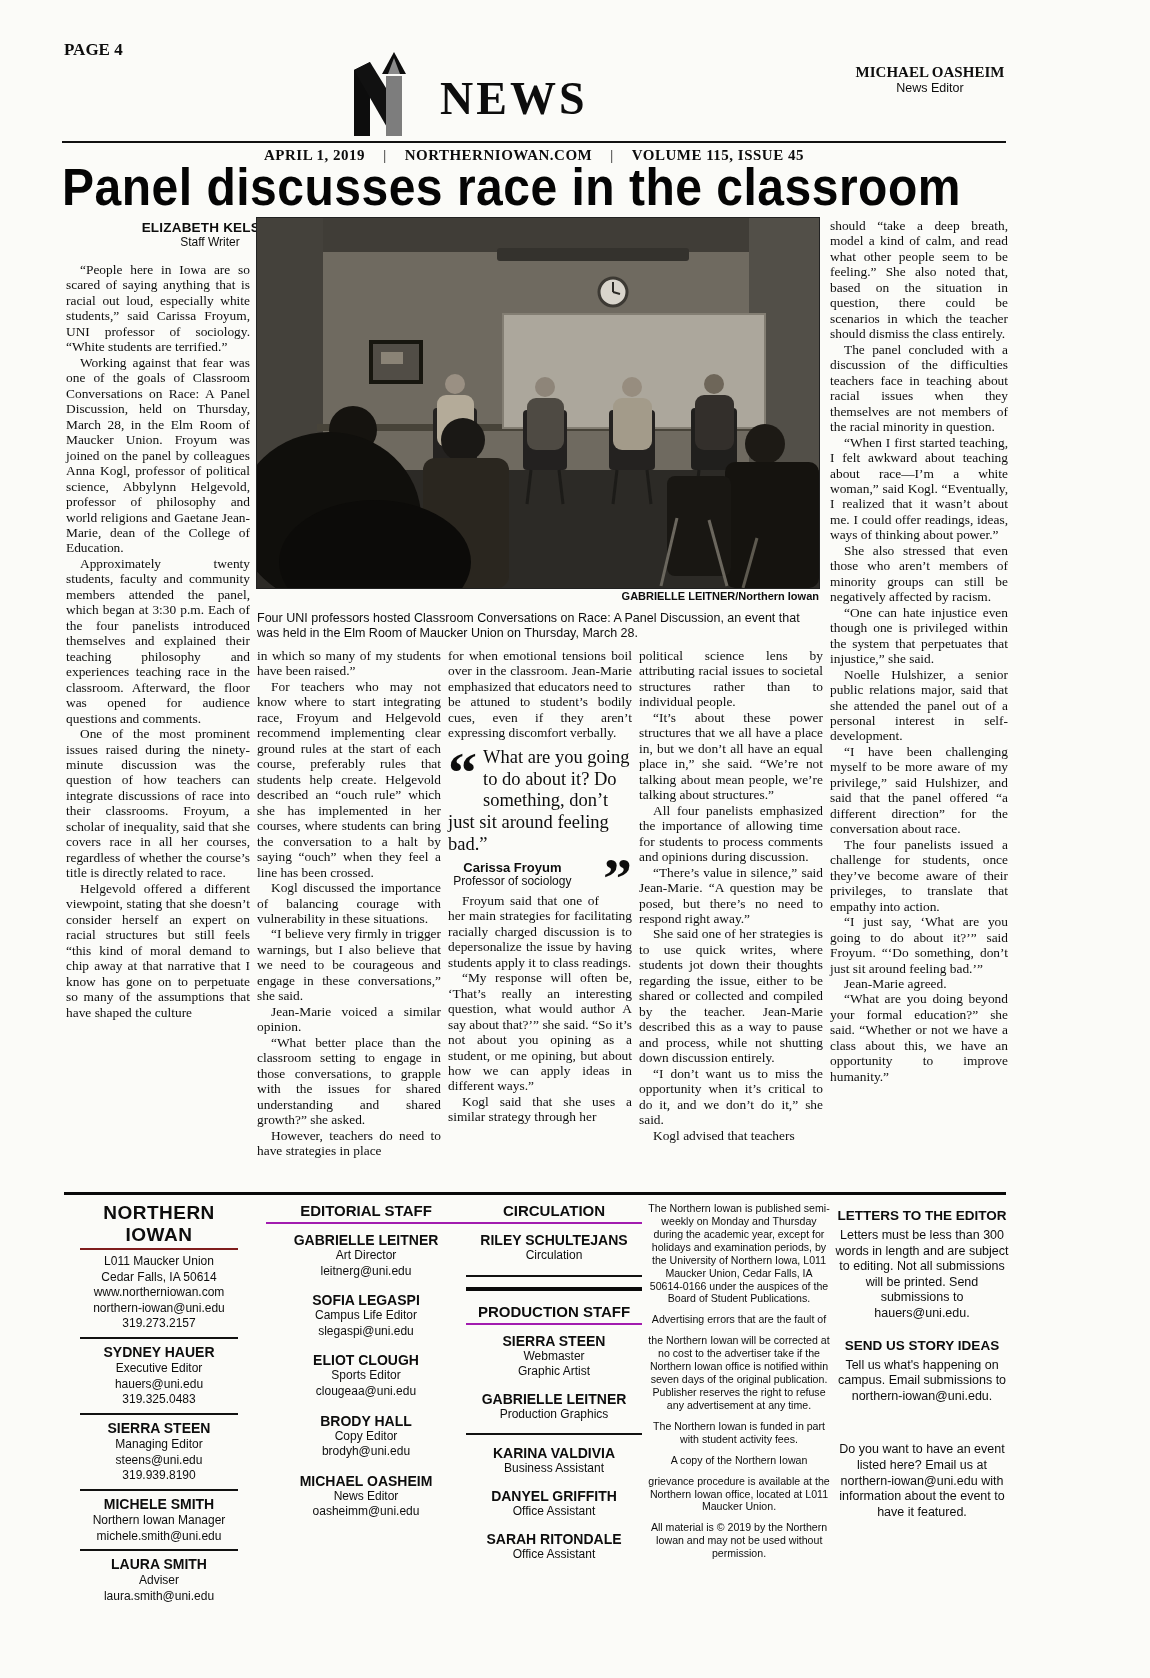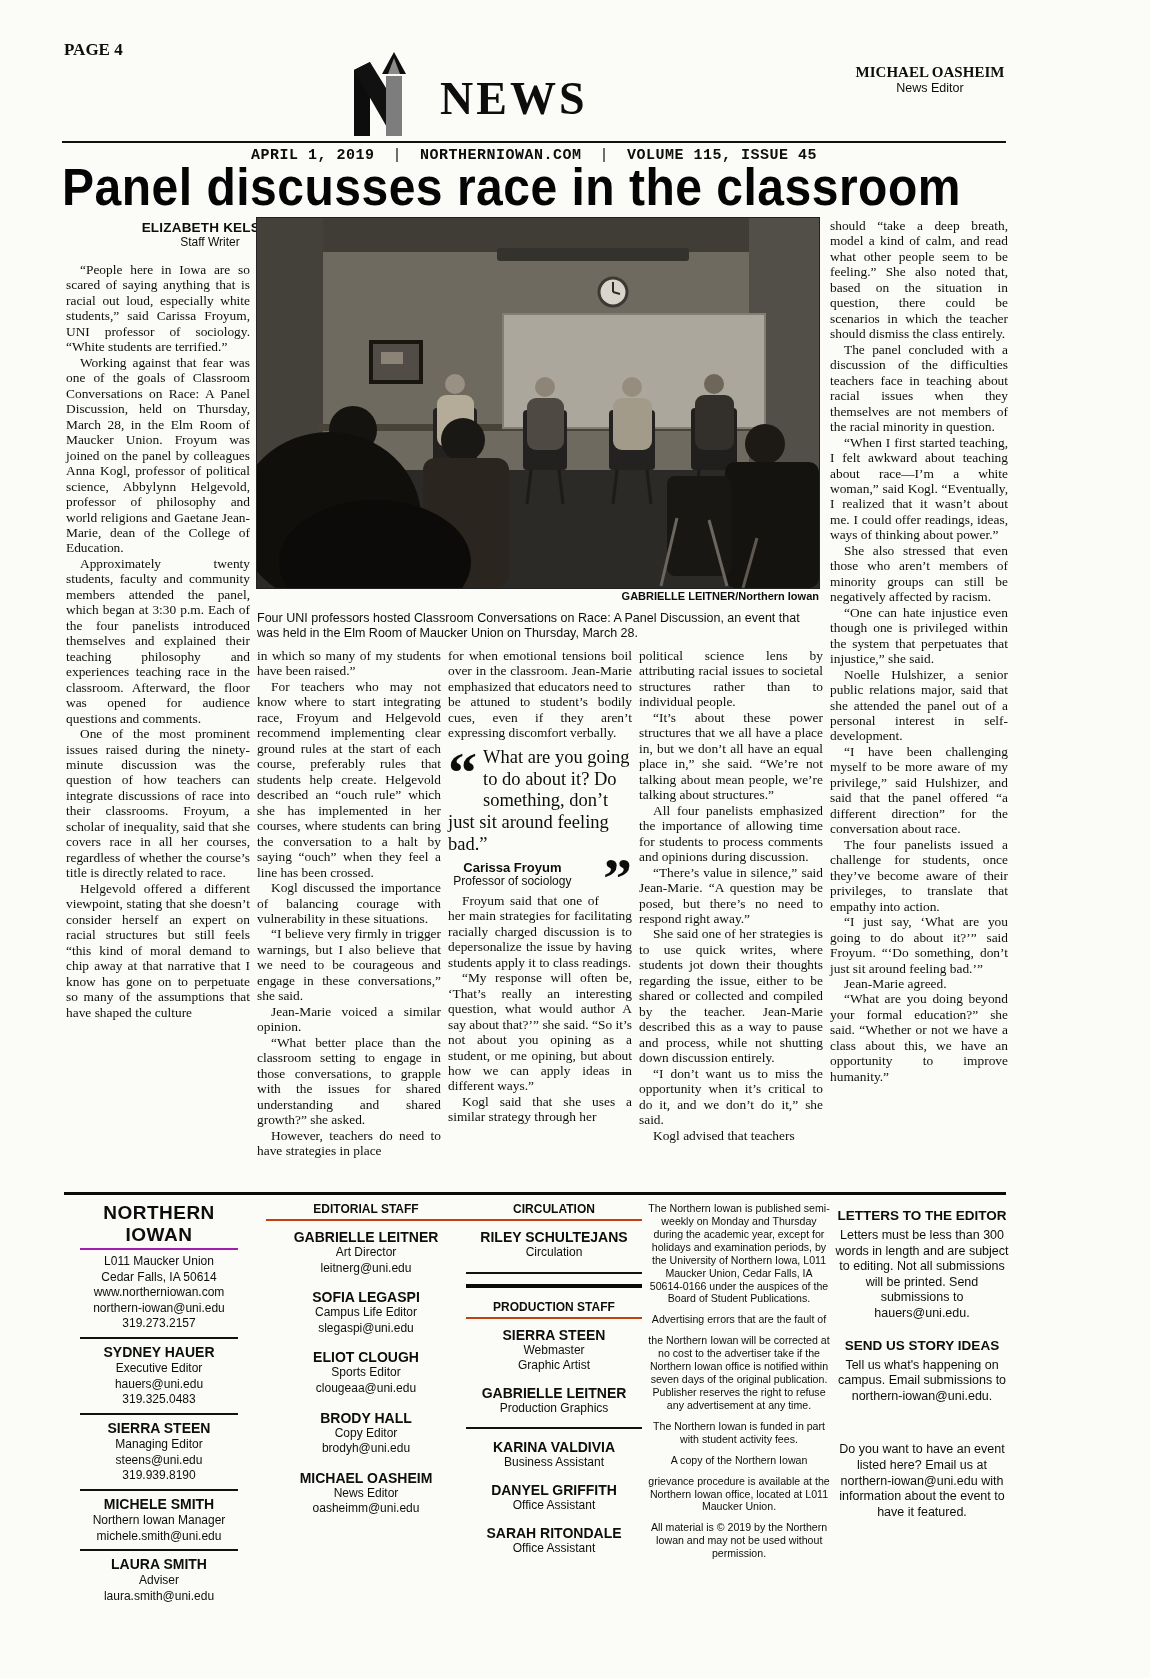--- a/index.html
+++ b/index.html
@@ -10,21 +10,21 @@
   
   .page-label{left:64px;top:40px;font-weight:bold;font-size:17px;font-family:"Liberation Serif",serif;}
   .logo{left:352px;top:52px;width:64px;height:86px;}
   .section-title{left:440px;top:72px;width:270px;font-size:46px;letter-spacing:3px;
                  font-family:"Liberation Serif",serif;font-weight:600;}
   .editor-block{left:840px;top:64px;width:180px;text-align:center;}
   .editor-name{font-weight:bold;font-size:15px;font-family:"Liberation Serif",serif;}
   .editor-title{font-size:12.5px;font-family:"Liberation Sans",sans-serif;}
   .header-rule{left:62px;top:141px;width:944px;height:2px;background:#111;}
   .dateline{left:62px;top:147px;width:944px;text-align:center;font-weight:bold;font-size:15px;
-            font-family:Liberation Mono, monospace;letter-spacing:.5px;}
+            font-family:Liberation Serif, serif;letter-spacing:.5px;}
   .dateline .sep{margin:0 18px;font-weight:normal;}
   .headline{left:62px;top:157px;width:944px;font-family:"Liberation Sans",sans-serif;
             font-weight:bold;font-size:48px;letter-spacing:.5px;white-space:nowrap;color:#050505;
             transform:scaleY(1.08);transform-origin:top left;}
 
   
   .byline{left:120px;top:220px;width:180px;text-align:center;font-family:"Liberation Sans",sans-serif;}
   .byline-name{font-weight:bold;font-size:13.5px;letter-spacing:.2px;}
   .byline-title{font-size:12px;}
   .col{font-size:13.4px;line-height:1.155;text-align:justify;font-family:"Liberation Serif",serif;}
@@ -51,27 +51,27 @@
   .pq-close{float:right;font-size:58px;line-height:.6;font-weight:bold;margin:2px 0 0 4px;}
   .pq-name{font-family:"Liberation Sans",sans-serif;font-weight:bold;font-size:13px;text-align:center;
            width:70%;text-indent:0 !important;}
   .pq-role{font-family:"Liberation Sans",sans-serif;font-size:12px;text-align:center;width:70%;
            text-indent:0 !important;}
 
   
   .footer-rule{left:64px;top:1192px;width:942px;height:3px;background:#0a0a0a;}
   .fcol{font-family:"Liberation Sans",sans-serif;text-align:center;}
   .f1{left:80px;top:1202px;width:158px;}
-  .f1-title{font-weight:bold;font-size:19px;letter-spacing:.5px;border-bottom:2px solid #a21caf;padding-bottom:2px;}
+  .f1-title{font-weight:bold;font-size:19px;letter-spacing:.5px;border-bottom:2px solid #7f1d1d;padding-bottom:2px;}
   .f1 .blk{padding:4px 0 5px 0;border-bottom:2px solid #111;font-size:12px;line-height:1.3;}
   .f1 .blk:last-child{border-bottom:none;}
   .f-name{font-weight:bold;font-size:14px;}
   .f-sub{font-size:12px;line-height:1.3;}
   .f2{left:266px;top:1202px;width:200px;}
-  .fhead{font-weight:bold;font-size:12px;border-bottom:2px solid #c2410c;padding-bottom:3px;margin-bottom:8px;}
+  .fhead{font-weight:bold;font-size:15px;border-bottom:2px solid #a21caf;padding-bottom:3px;margin-bottom:8px;}
   .f2 .person{margin-bottom:13px;}
   .f3{left:466px;top:1202px;width:176px;}
   .f3 .thin-rule{height:2px;background:#111;margin:6px 0 10px 0;}
   .f3 .thick-rule{height:4px;background:#0a0a0a;margin:10px 0 12px 0;}
   .f3 .person{margin-bottom:11px;}
   .f4{left:648px;top:1202px;width:182px;font-size:10.6px;line-height:1.22;}
   .f4 p{margin:0 0 8px 0;}
   .f5{left:832px;top:1208px;width:180px;font-size:12.5px;line-height:1.25;}
   .f5 .fhead5{font-weight:bold;font-size:13.5px;margin-bottom:3px;}
   .f5 .gap{height:16px;}

